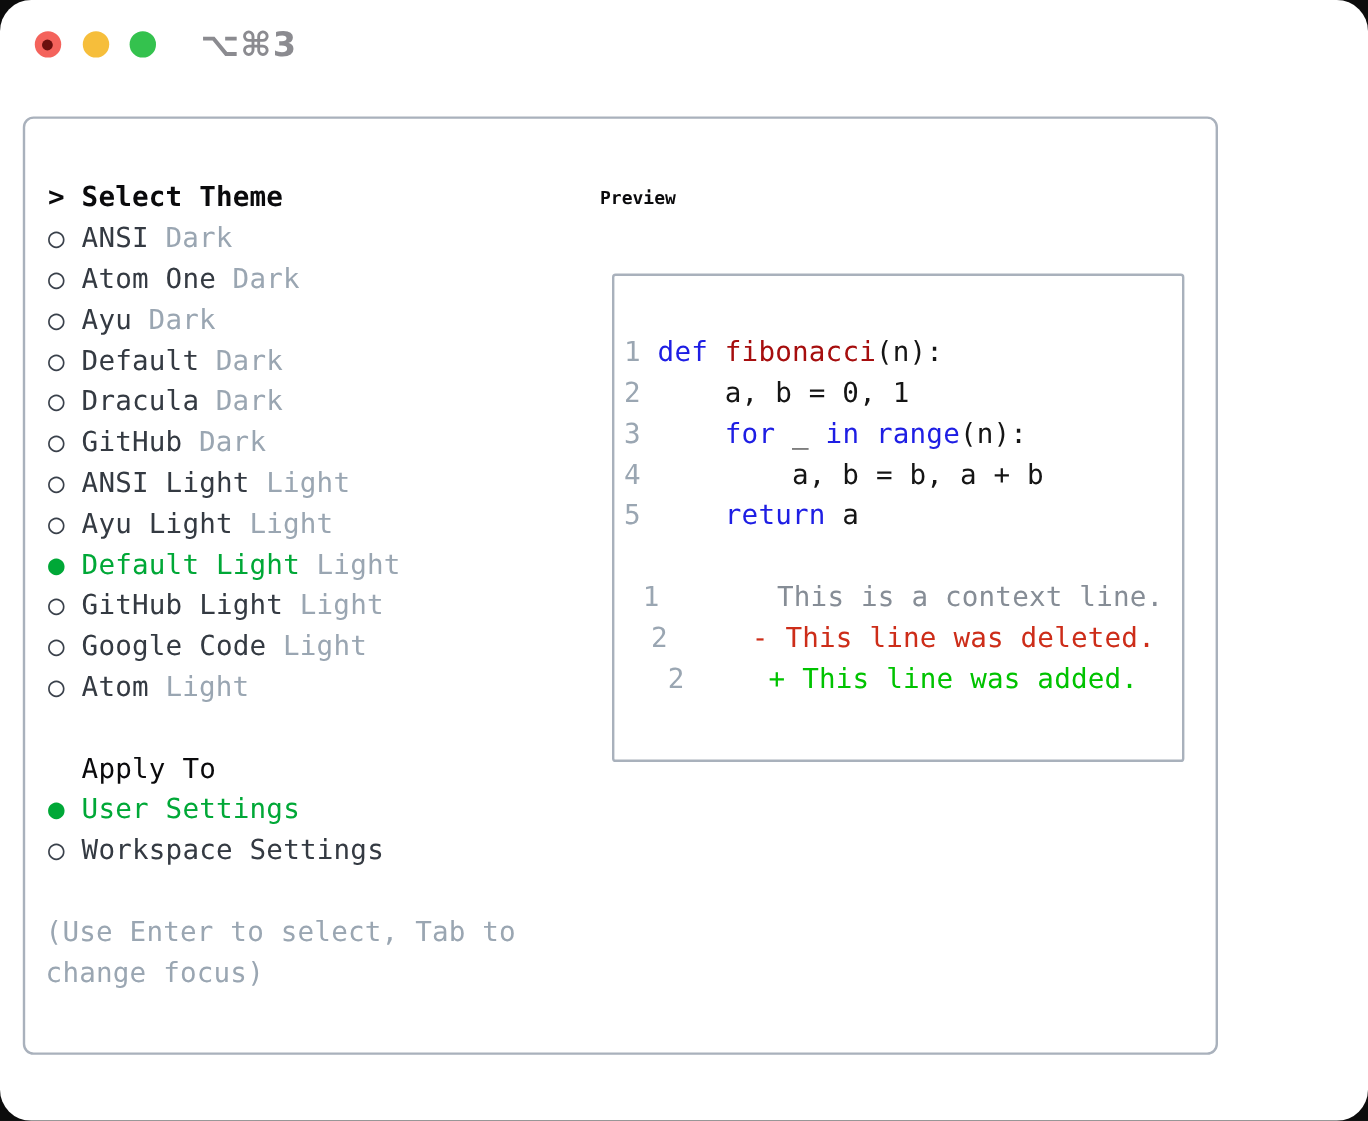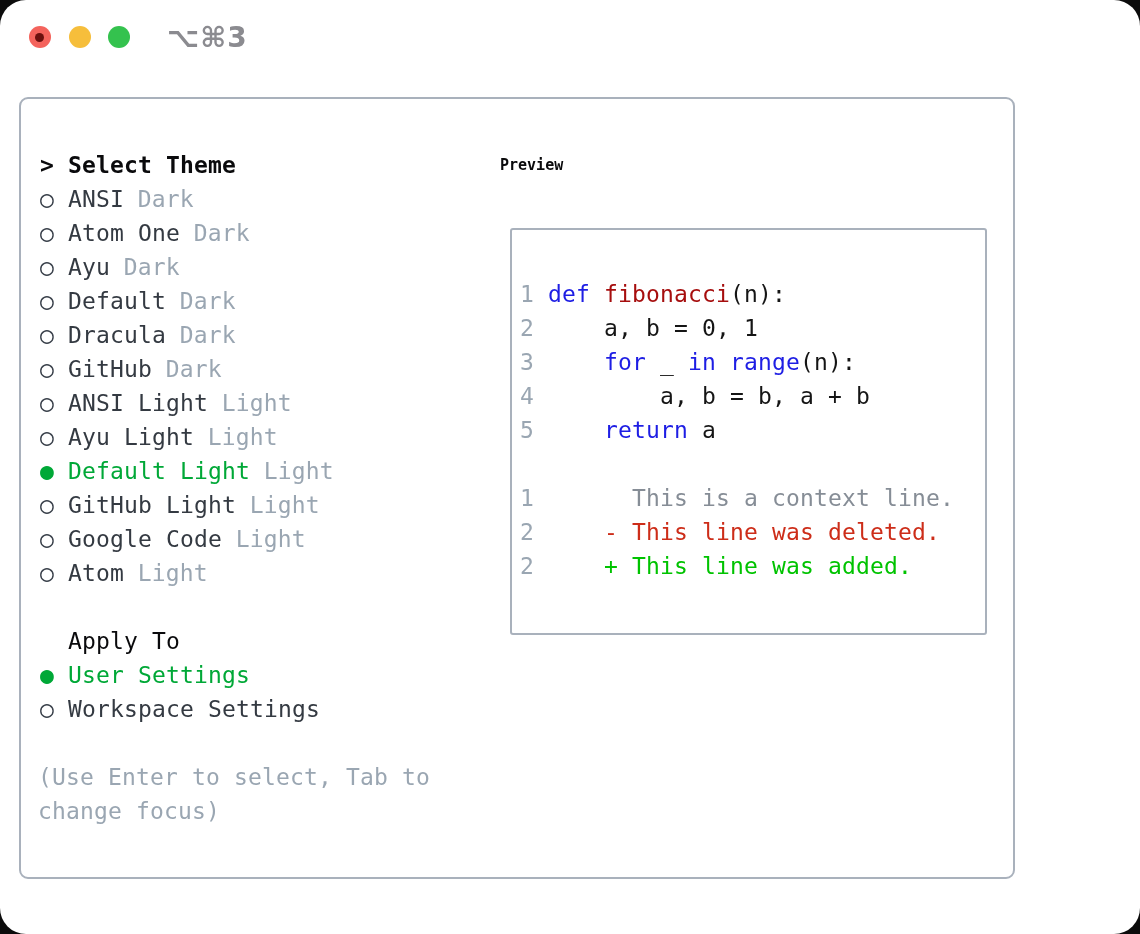--- a/index.html
+++ b/index.html
@@ -44,21 +44,21 @@
     padding:47px 0 0 8px;overflow:hidden;margin-top:27px;
   }
   .codeline{height:34px;white-space:pre;font-size:23px;line-height:34px;letter-spacing:0.15px;}
   .num{color:#9aa6b2;}
   .kw{color:#1e1ee4;}
   .fn{color:#a60e0e;}
   .pl{color:#151515;}
   .ctx{color:#868d96;}
   .del{color:#cd2d19;}
   .add{color:#00c300;}
-  .diff-block{margin-top:34px;}
+  .diff-block{margin-top:34px;text-align:center;}
 </style>
 </head>
 <body>
 
 <div class="window">
 
   <div class="light light-red">
       <div class="dot"></div>
     </div>
   <div class="light light-yellow"></div>

